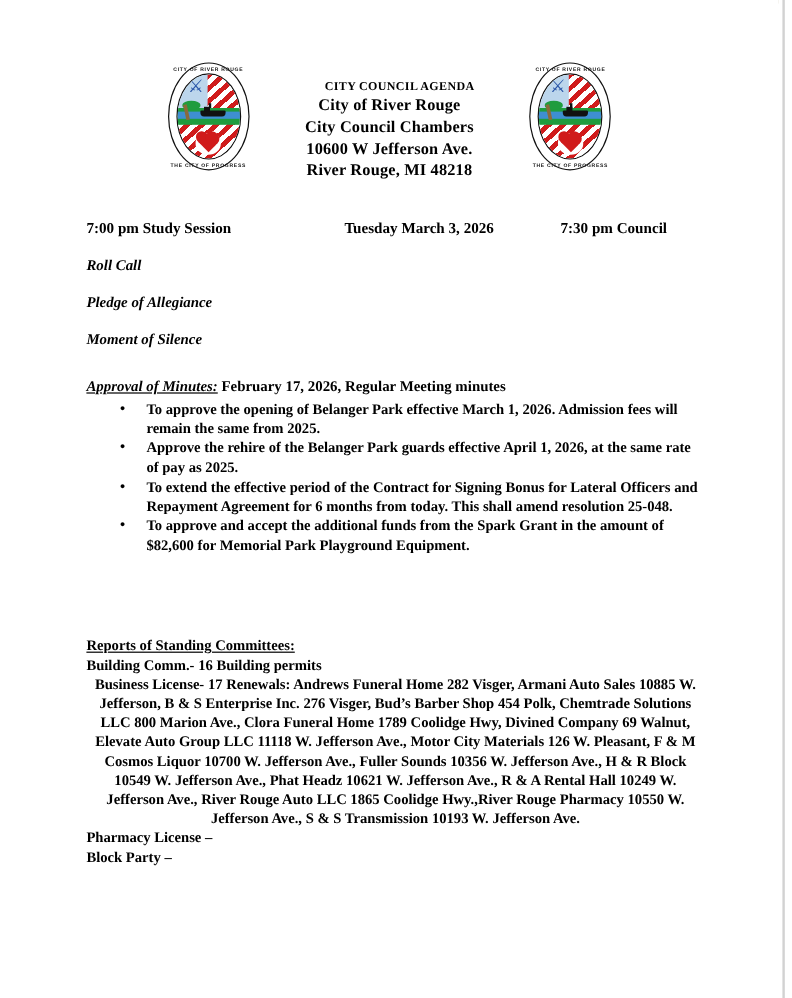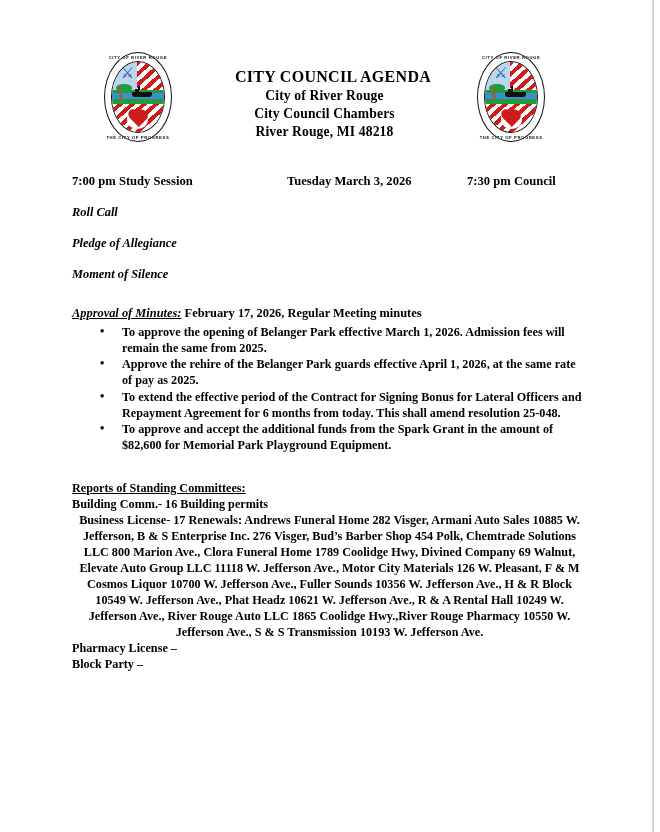--- a/index.html
+++ b/index.html
@@ -47,21 +47,21 @@
     gap: 46px;
   }
   .header-text {
     text-align: center;
     font-weight: bold;
     font-size: 13.6px;
     line-height: 1.32;
     padding-top: 14px;
     letter-spacing: 0.15px;
   }
-  .header-text .line1 { font-size: 16px; letter-spacing: 0.3px; margin-left: 17px; }
+  .header-text .line1 { font-size: 10px; letter-spacing: 0.3px; margin-left: 17px; }
 
   
   .seal {
     position: relative;
     width: 68px;
     height: 90px;
     flex: 0 0 auto;
   }
   .seal .ring {
     position: absolute;
@@ -237,21 +237,21 @@
     margin-bottom: 0.5px;
     padding-left: 12px;
   }
   ul.action-list li .bullet {
     position: absolute;
     left: -10px;
     top: -1px;
   }
 
   .reports {
-    margin-top: 27px;
+    margin-top: 68px;
     font-size: 12.2px;
     line-height: 1.31;
   }
   .reports .head {
     text-decoration: underline;
   }
   .reports p {
     margin: 0;
   }
   .reports .license-block {
@@ -286,20 +286,21 @@
         <div class="fleur">⚔</div>
         <div class="heart-plate"></div>
         <div class="heart"></div>
       </div>
     </div>
 
     <div class="header-text">
       <div class="line1">CITY COUNCIL AGENDA</div>
       <div>City of River Rouge</div>
       <div>City Council Chambers</div>
+      <div>10600 W Jefferson Ave.</div>
       <div>River Rouge, MI 48218</div>
     </div>
 
     <div class="seal">
       <div class="ring"></div>
       <div class="arc-top">CITY OF RIVER ROUGE</div>
       <div class="arc-bot">THE CITY OF PROGRESS</div>
       <div class="inner-ring">
         <div class="q-blue"></div>
         <div class="stripes-tr"></div>

